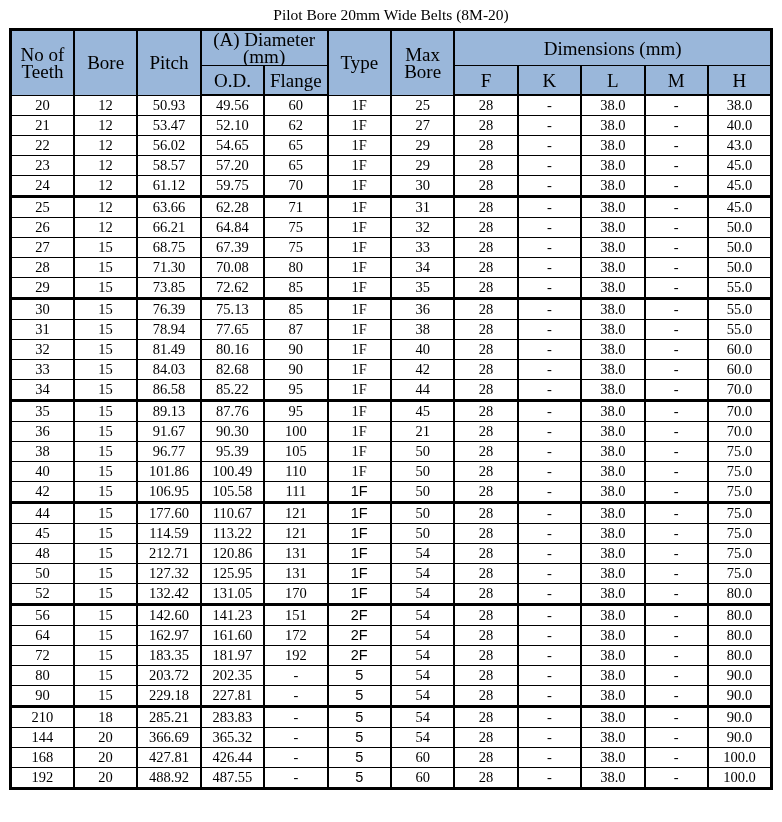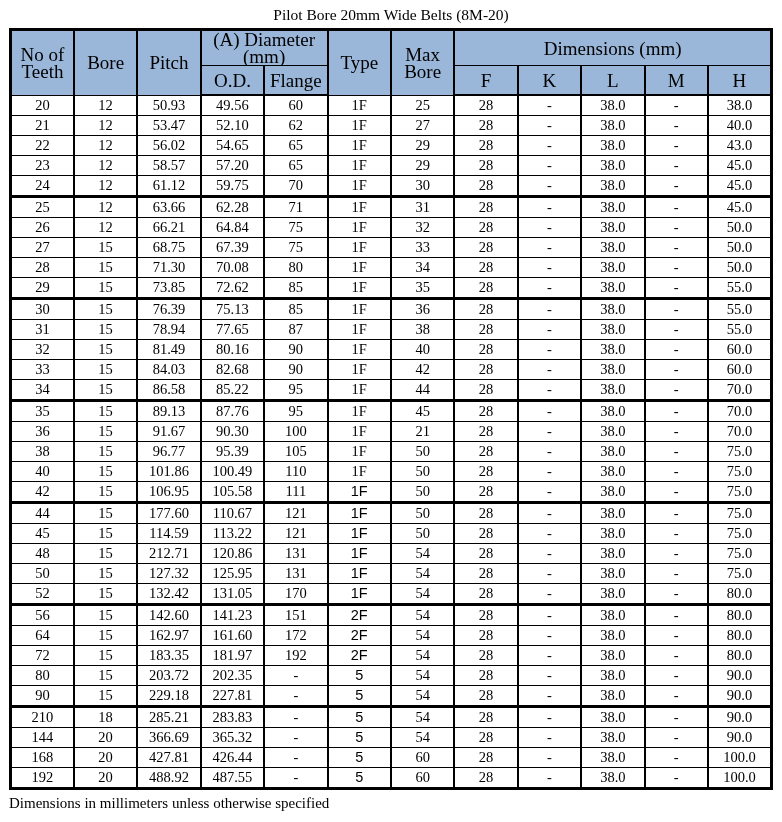--- a/index.html
+++ b/index.html
@@ -587,15 +587,14 @@
           <td>60</td>
           <td>28</td>
           <td>-</td>
           <td>38.0</td>
           <td>-</td>
           <td>100.0</td>
         </tr>
       </tbody>
   </table>
 
-  <div class="footnote">Dimensions in millimeters unless otherwise specified</div>
 
 </div>
 
 </body></html>

